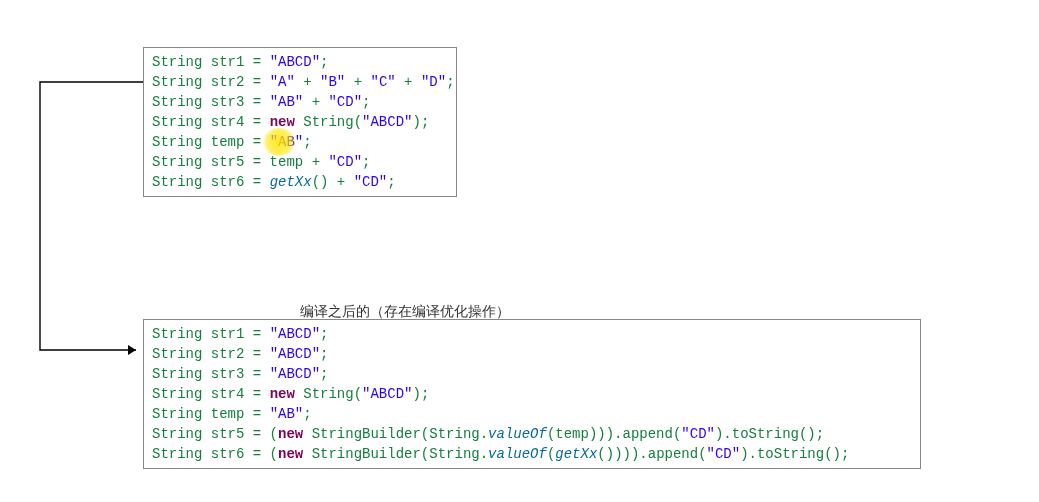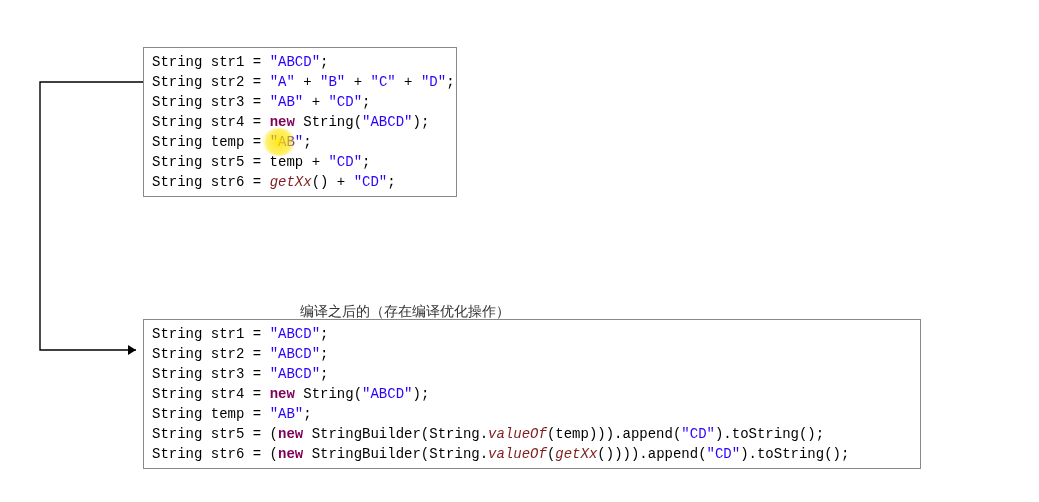--- a/index.html
+++ b/index.html
@@ -33,22 +33,22 @@
   .caption {
     position: absolute;
     left: 300px;
     top: 303px;
     font-family: "Microsoft YaHei", "PingFang SC", sans-serif;
     font-size: 14px;
     color: #333;
   }
   .kw   { color: #7f0055; font-weight: bold; text-align: center; }
   .str  { color: #2a00ff; }
-  .plain{ color: #000000; }
-  .ital { color: #7f1d1d; font-style: italic; margin-top: 6px; }
+  .plain{ color: #15803d; }
+  .ital { color: #0369a1; font-style: italic; margin-top: 6px; }
   .hl {
     position: absolute;
     width: 34px;
     height: 28px;
     border-radius: 50%;
     background: radial-gradient(circle, rgba(255,230,0,0.9) 0%, rgba(255,230,0,0.6) 55%, rgba(255,230,0,0) 75%);
     pointer-events: none;
   }
   svg.connector {
     position: absolute;

